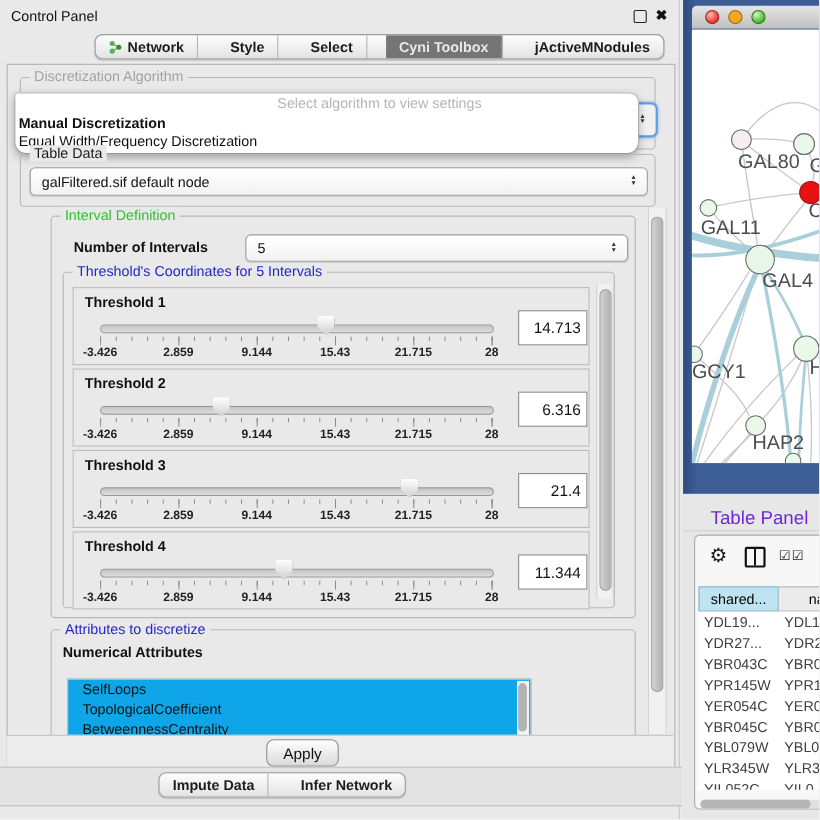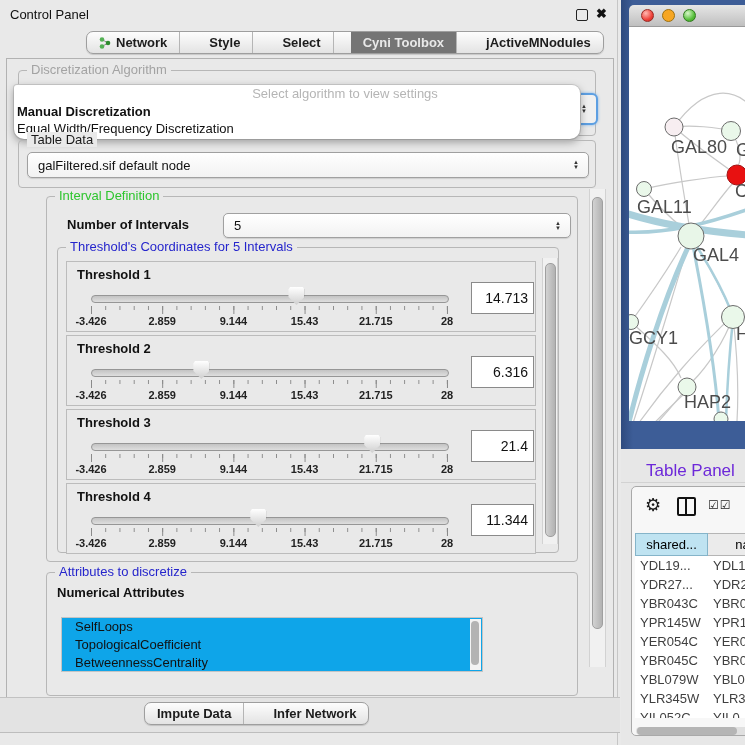--- a/index.html
+++ b/index.html
@@ -281,20 +281,23 @@
       <div id="attr-vsb">
           <div class="thumb"></div>
         </div>
     </div>
   </div>
 
   <div class="vsb" style="left:589px;top:189px;width:15px;height:478px;">
     <div class="thumb" style="top:8px;height:430px;"></div>
   </div>
 
+  <div class="abs" id="apply-strip">
+    <div id="apply-btn">Apply</div>
+  </div>
 
   <div class="abs" id="bottom-strip"></div>
   <div class="abs segbar" id="bottom-tabs">
       <div class="seg">
         <span>Impute Data</span>
       </div>
       <div class="seg">
         <span>Infer Network</span>
       </div>
     </div>

